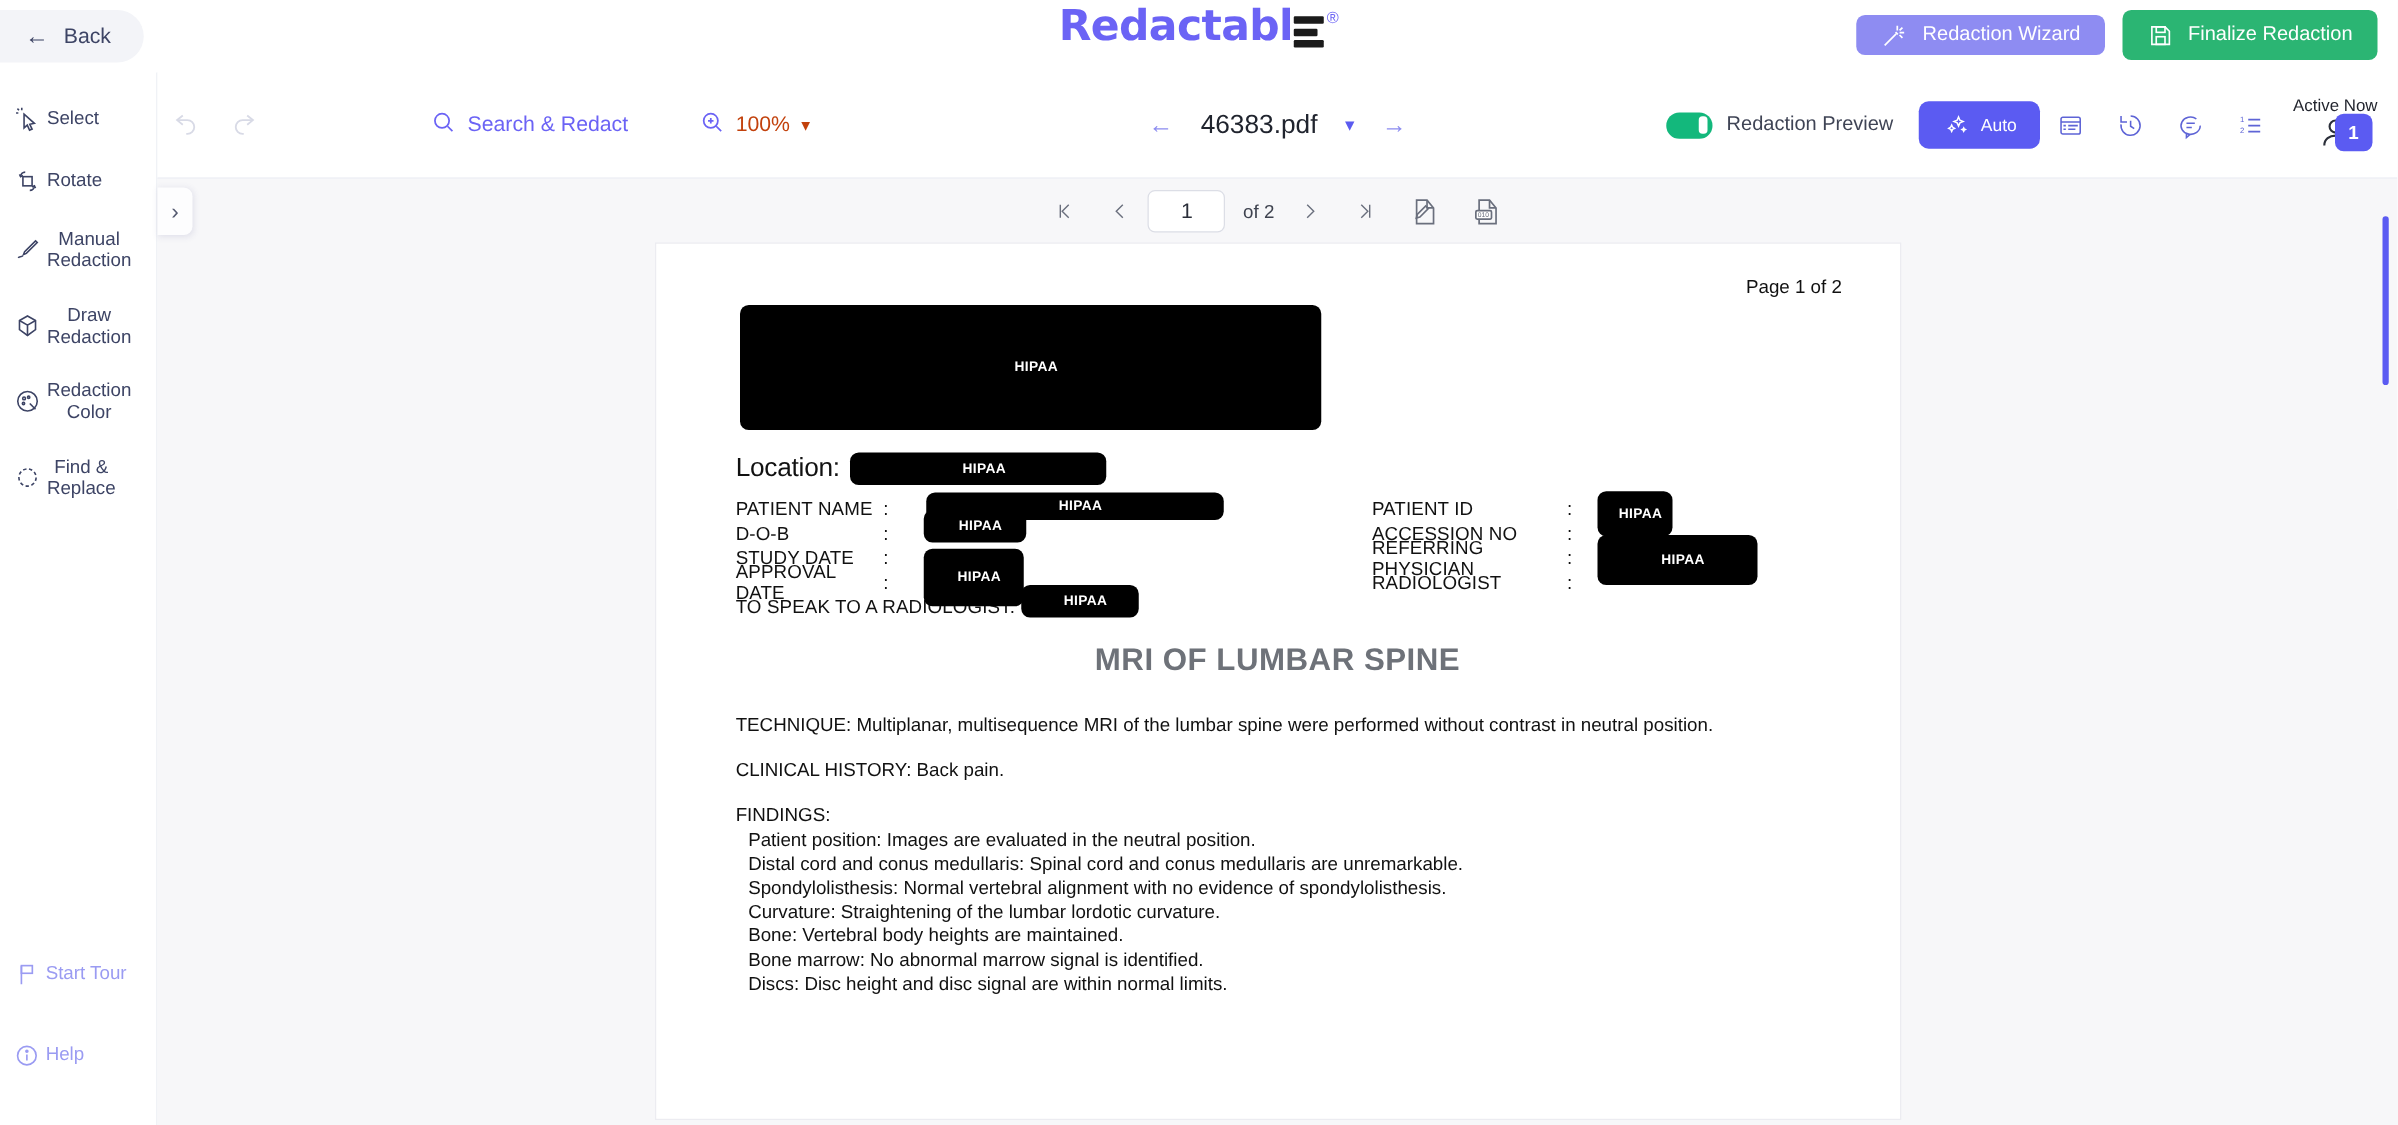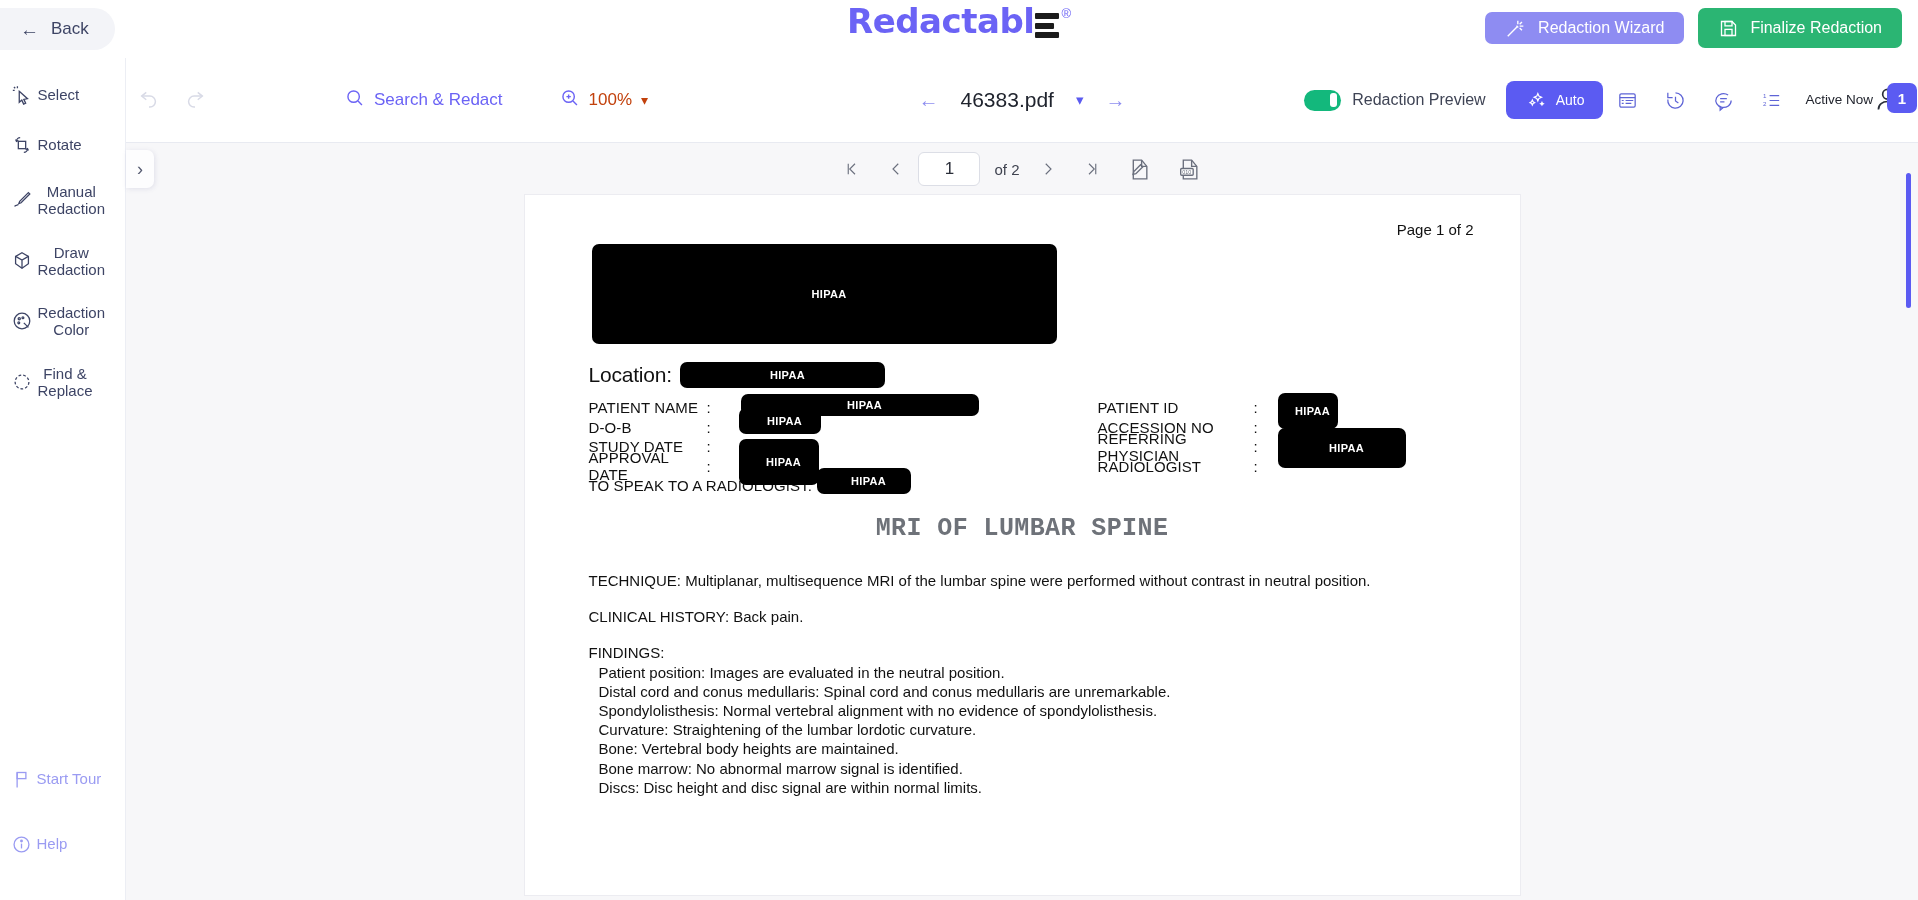--- a/index.html
+++ b/index.html
@@ -111,21 +111,21 @@
     width: 7px; height: 14px; background: #fff; border-radius: 3px;
   }
   .toggle-label { font-size: 16px; color: #3f4455; }
   .btn-auto {
     height: 38px; background: #5b5bf2; color: #fff; border-radius: 8px;
     display: flex; align-items: center; gap: 9px; padding: 0 19px;
     font-size: 14px; cursor: pointer; border: none;
   }
   .tb-icon { width: 48px; height: 46px; display: flex; align-items: center; justify-content: center; color: #5e64d6; cursor: pointer; }
   .active-now {
-    display: flex; flex-direction: row; align-items: center;
+    display: flex; flex-direction: column; align-items: center;
     margin-left: 10px; margin-right: 6px; position: relative; justify-content: space-between;
   }
   .active-now .an-label { font-size: 13.5px; color: #22252e; margin-bottom: 1px; }
   .an-row { display: flex; align-items: center; position: relative; height: 30px; }
   .an-avatar { color: #2b2f3a; }
   .an-badge {
     position: absolute; left: 14px; top: -2px;
     width: 30px; height: 30px; background: #5b5bf2; color: #fff;
     border-radius: 7px; display: flex; align-items: center; justify-content: center;
     font-size: 15px; font-weight: 600;
@@ -189,21 +189,21 @@
   .ov { position: absolute; }
   .ov1 { left: 152px; top: -4px; width: 238px; height: 22px; }
   .ov2 { left: 150px; top: 10px; width: 82px;  height: 26px; }
   .ov3 { left: 150px; top: 41px; width: 80px;  height: 46px; }
   .ov4 { left: 228px; top: 70px; width: 94px;  height: 26px; }
   .ovr1 { left: 180px; top: -5px; width: 60px; height: 36px; }
   .ovr2 { left: 180px; top: 30px; width: 128px; height: 40px; }
 
   .doc-title {
     text-align: center; font-size: 25px; font-weight: 700;
-    color: #6e7279; letter-spacing: .4px; margin: 6px 0 0 0; font-family: Liberation Mono, monospace;
+    color: #6e7279; letter-spacing: .4px; margin: 6px 0 0 0;
   }
   .body-txt { margin: 28px 18px 0 18px; font-size: 15px; color: #111; line-height: 1.28; }
   .p-tech { text-align: justify; }
   .p-gap { height: 17px; }
   .find-list { margin-top: 0; }
   .find-list .li { padding-left: 10px; }
 
   .vscroll {
     position: absolute; right: 7px; top: 30px; width: 5px; height: 135px;
     background: #5b5bf2; border-radius: 3px; cursor: pointer;

